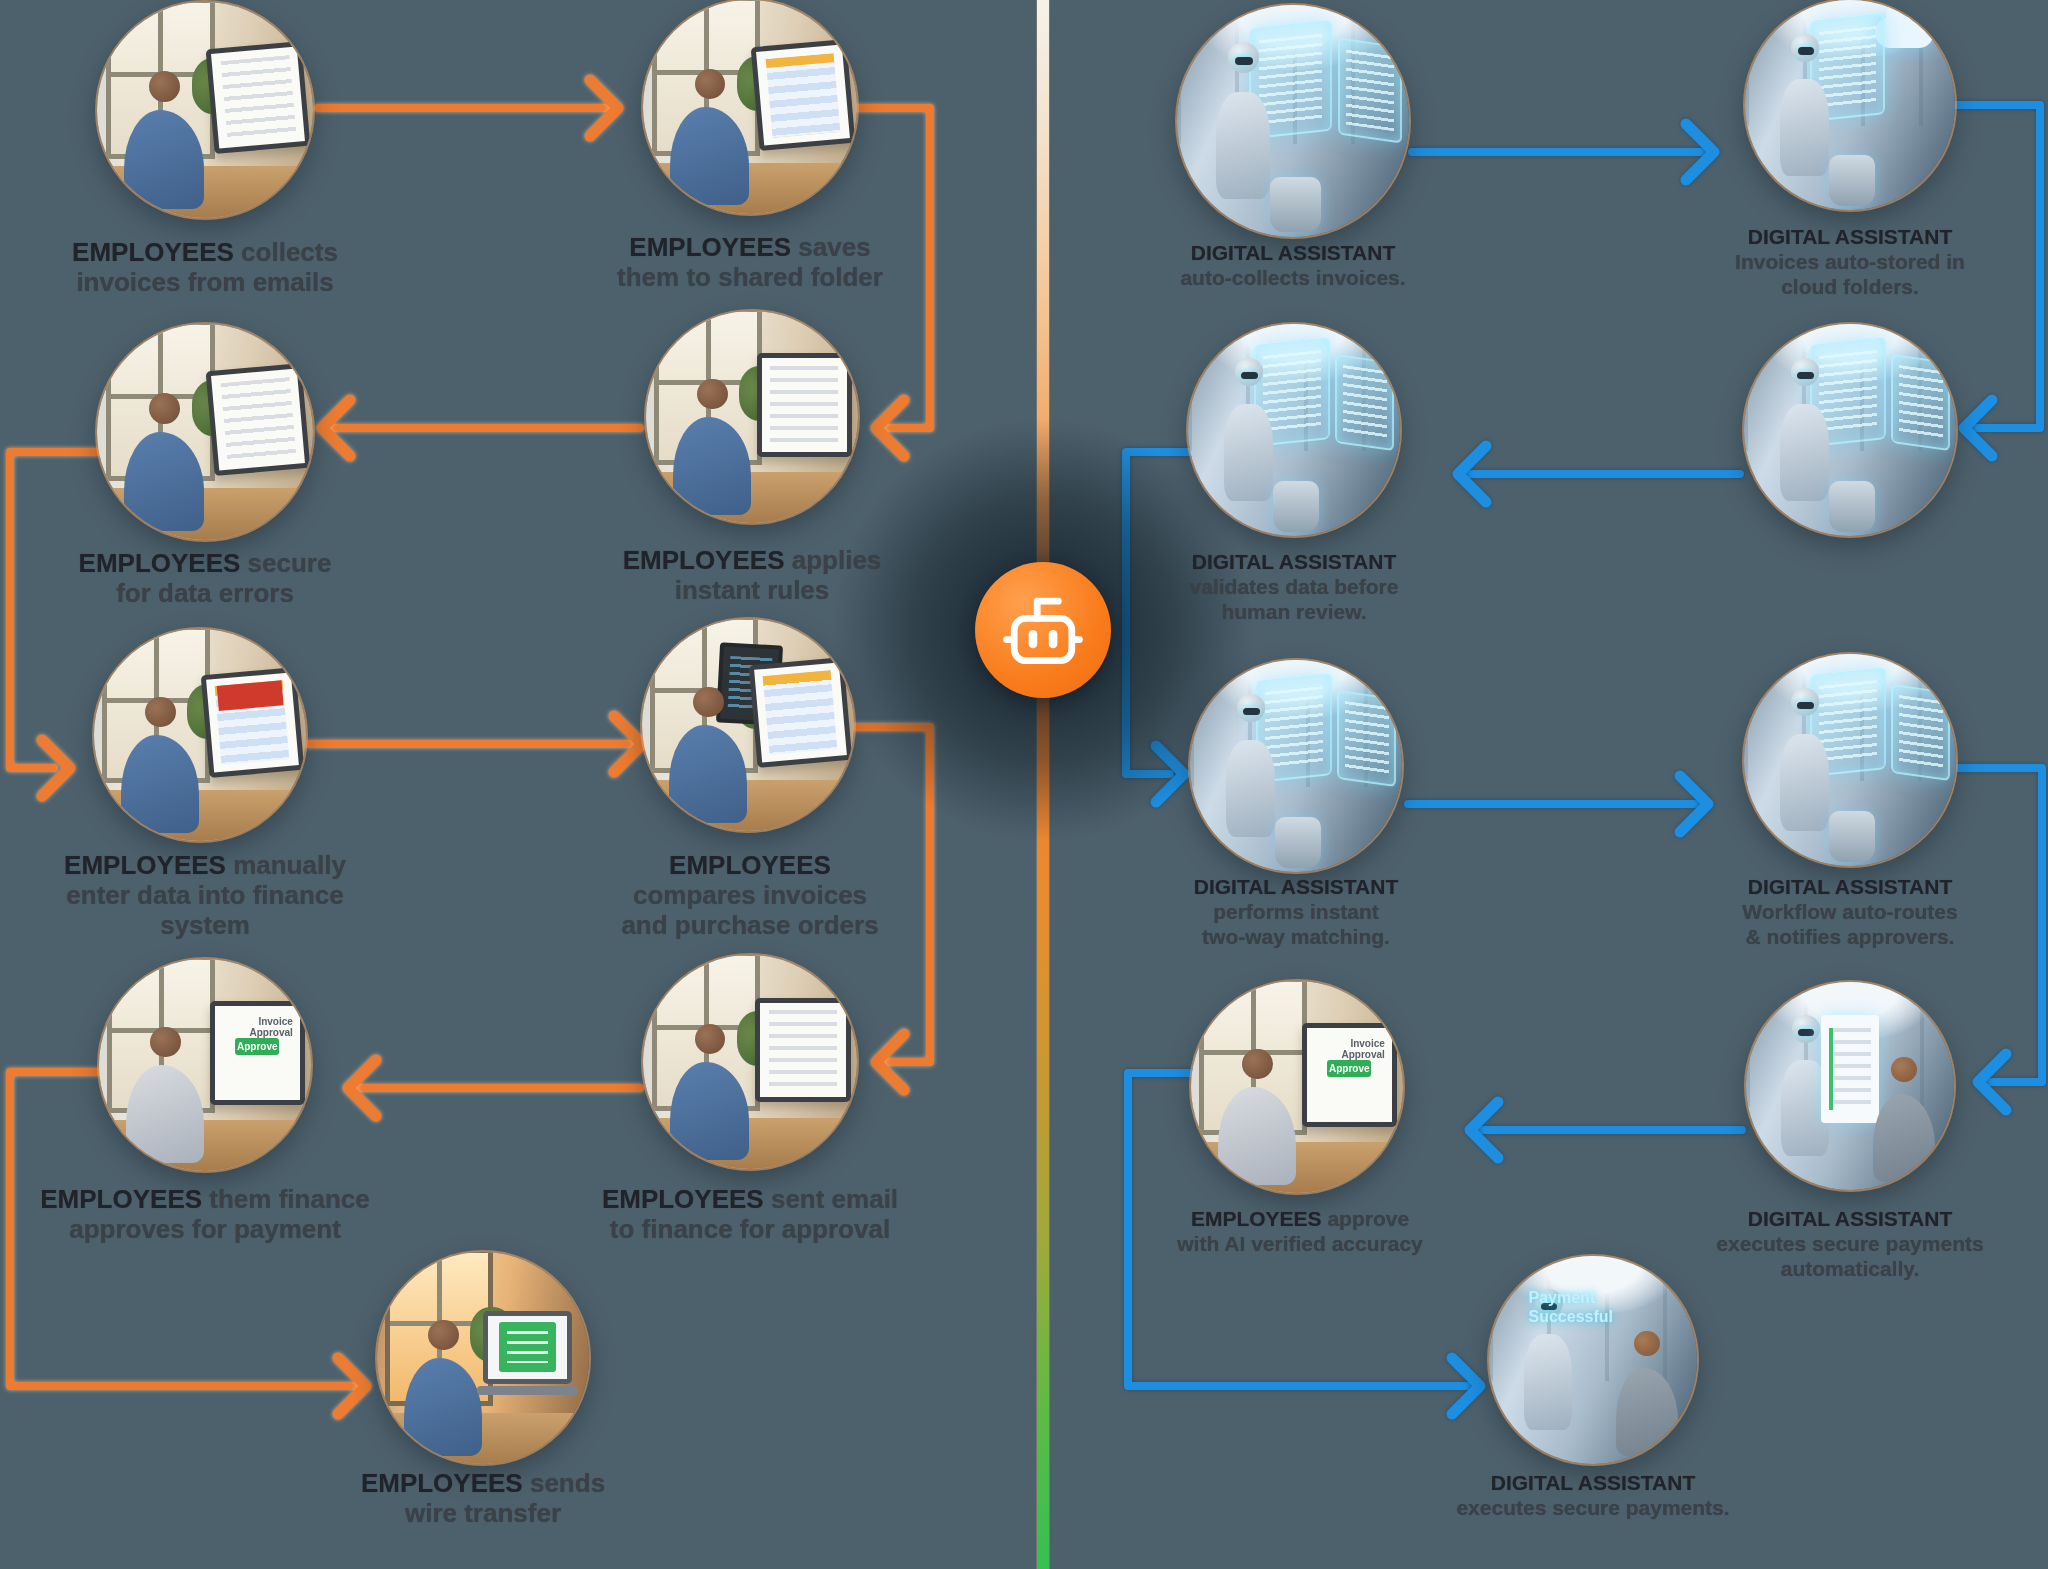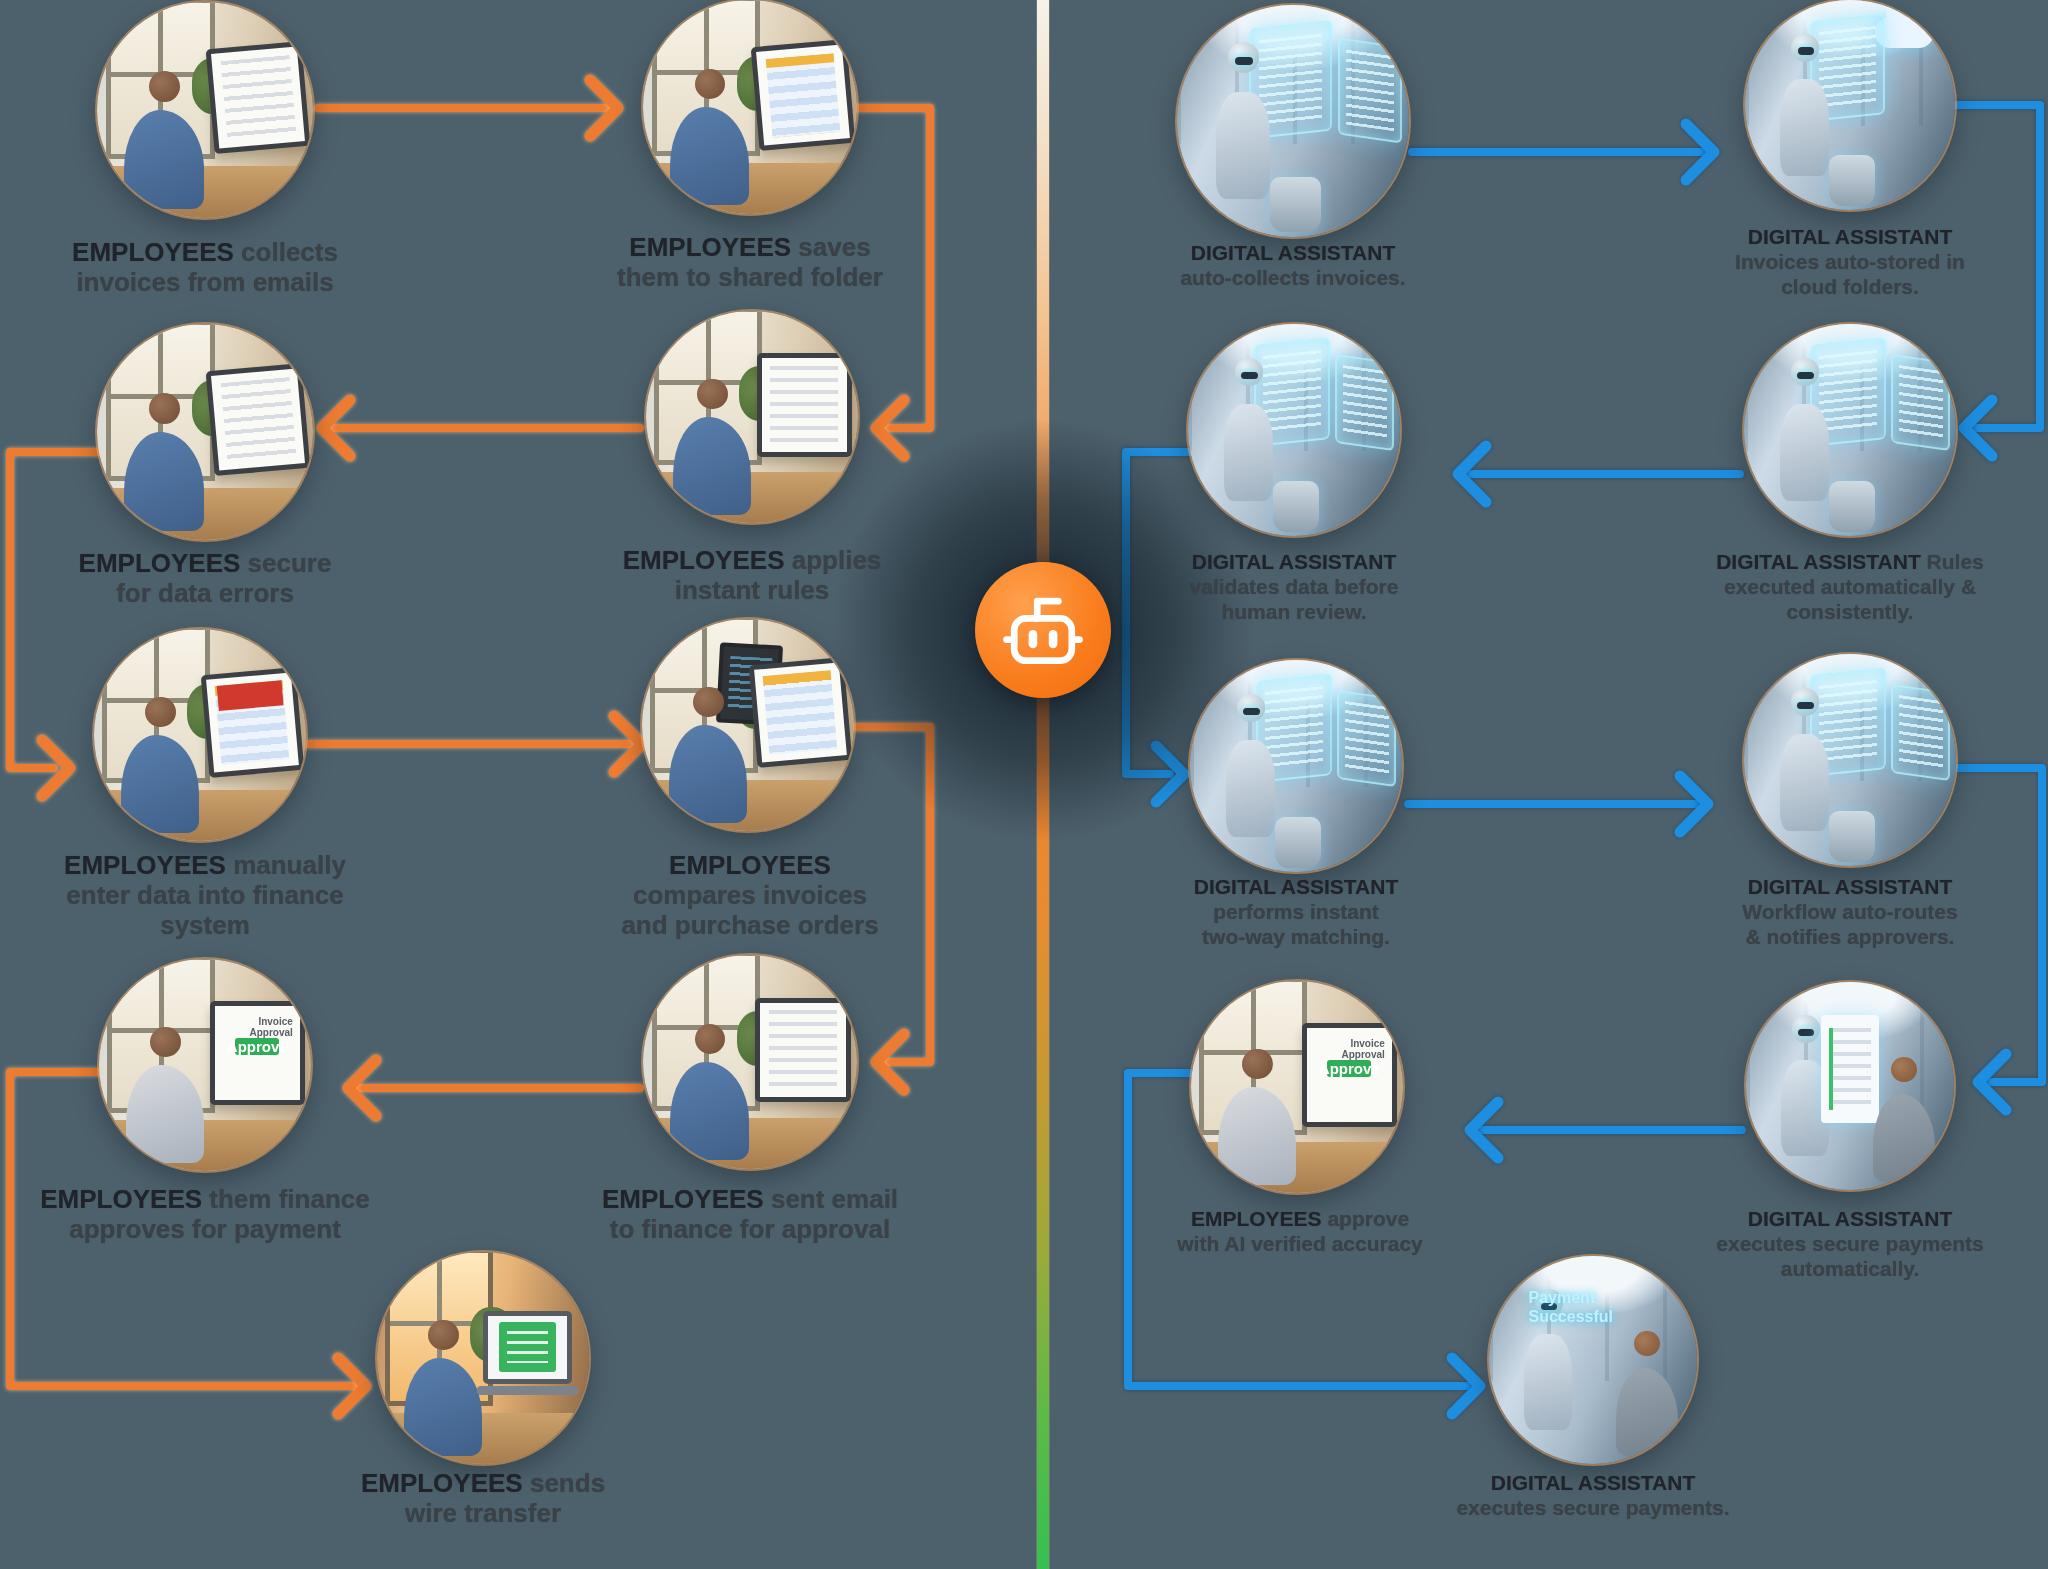--- a/index.html
+++ b/index.html
@@ -61,21 +61,21 @@
   .monitor.err::after{content:"";position:absolute;left:12%;top:8%;width:76%;height:26%;background:#d03a2c;}
   .monitor.flat{transform:none;}
   .monitor.approve::before{display:none;}
   .monitor2{position:absolute;left:36%;top:12%;width:26%;height:34%;background:#2e3338;
         border:4px solid #24282c;border-radius:4px;transform:rotate(3deg);}
   .monitor2::before{content:"";position:absolute;inset:12%;
         background:repeating-linear-gradient(180deg,rgba(120,210,255,.55) 0 3px,transparent 3px 8px);}
   .approve-title{position:absolute;left:8%;top:10%;width:84%;text-align:right;font-size:10px;
         color:#5a6068;font-weight:700;}
   .approve-btn{position:absolute;left:24%;top:34%;width:52%;height:18%;background:#2fae57;border-radius:3px;
-        color:#fff;font-size:15px;font-weight:700;display:flex;align-items:center;justify-content:center;}
+        color:#fff;font-size:10px;font-weight:700;display:flex;align-items:center;justify-content:center;}
   .laptop{position:absolute;right:5%;top:28%;width:48%;height:42%;}
   .laptop::before{content:"";position:absolute;inset:0 6% 18% 6%;background:#f4f6f7;border:5px solid #565b60;
         border-radius:5px;}
   .laptop::after{content:"";position:absolute;left:0;bottom:6%;width:100%;height:10%;background:#7d838a;
         border-radius:4px;}
   .panel-green{position:absolute;left:22%;top:12%;width:56%;height:56%;background:#38b45e;border-radius:3px;}
   .panel-green::before{content:"";position:absolute;inset:18% 14%;
         background:repeating-linear-gradient(180deg,rgba(255,255,255,.85) 0 3px,transparent 3px 10px);}
 
   
@@ -420,23 +420,20 @@
 wire transfer</span></div>
 
   <div class="cap capR" style="left:1103px;top:240px"><b>DIGITAL ASSISTANT</b><span>
 auto-collects invoices.</span></div>
   <div class="cap capR" style="left:1660px;top:224px"><b>DIGITAL ASSISTANT</b><span>
 Invoices auto-stored in
 cloud folders.</span></div>
   <div class="cap capR" style="left:1104px;top:549px"><b>DIGITAL ASSISTANT</b><span>
 validates data before
 human review.</span></div>
-  <div class="cap capR" style="left:1660px;top:549px"><b>DIGITAL ASSISTANT</b><span> Rules
-executed automatically &amp;
-consistently.</span></div>
   <div class="cap capR" style="left:1106px;top:874px"><b>DIGITAL ASSISTANT</b><span>
 performs instant
 two-way matching.</span></div>
   <div class="cap capR" style="left:1660px;top:874px"><b>DIGITAL ASSISTANT</b><span>
 Workflow auto-routes
 &amp; notifies approvers.</span></div>
   <div class="cap capR" style="left:1110px;top:1206px"><b>EMPLOYEES</b><span> approve
 with AI verified accuracy</span></div>
   <div class="cap capR" style="left:1660px;top:1206px"><b>DIGITAL ASSISTANT</b><span>
 executes secure payments

